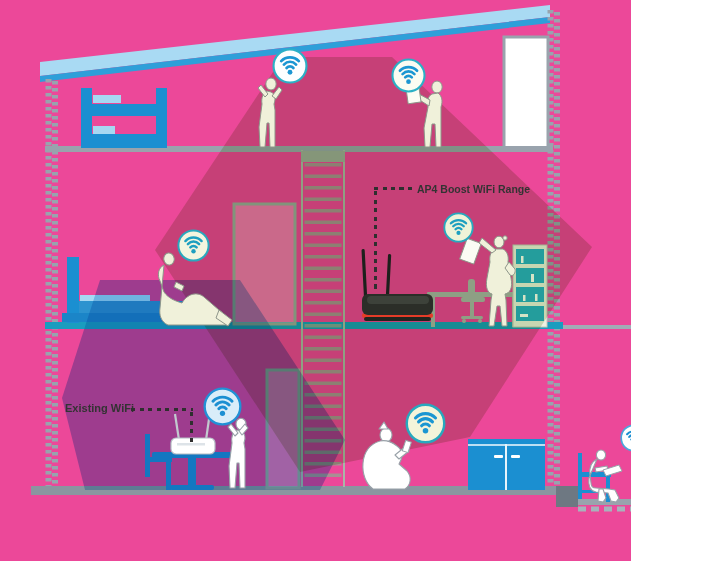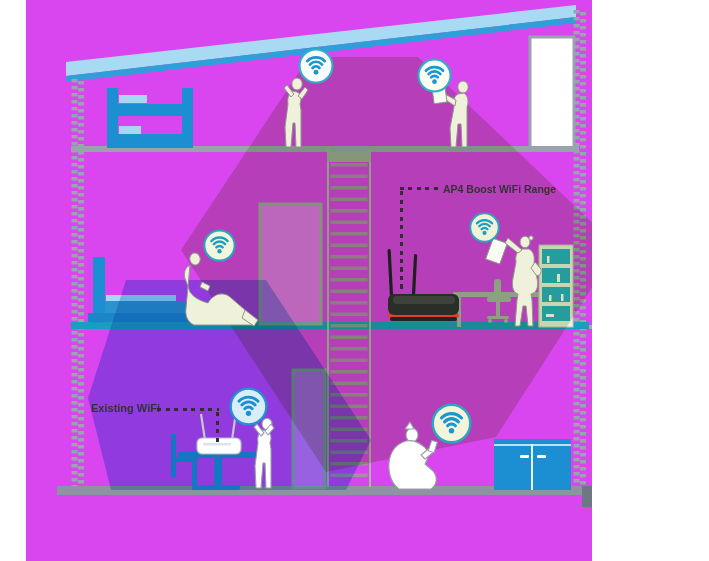--- a/index.html
+++ b/index.html
@@ -1,17 +1,17 @@
 <!DOCTYPE html>
 <html style="--c-roof-light: #a9daf3; --c-roof-edge: #2e9fd9; --c-wall-dash: #98a4ae; --c-floor-gray: #99a3ad; --c-floor-teal: #1a9dbf; --c-ground: #8b95a0; --c-zone-green: #d6e3c6; --c-zone-blue: #abd4ec; --c-furniture-blue: #1b8fd1; --c-furniture-light-blue: #a6d8f2; --c-shelf-teal: #2bb0c9; --c-desk-gray: #a9b3aa; --c-router-black: #2b2e28; --c-router-red: #e63c28; --c-door-stroke: #9aa69e; --c-ladder-rung: #97a292; --c-ladder-rail: #aab4a8; --c-person-cream: #f0f1da; --c-person-cream-outline: #8e968a; --c-person-white: #ffffff; --c-person-white-outline: #98a1a8; --c-label-text: #333333; --c-pointer-dash: #2f2f2f; --c-patio-block: #6e7882;"><head>
 <meta charset="utf-8">
 <style>
   html,body{margin:0;padding:0;background:#fff;}
-  .scene{position:relative;width:566px;height:561px;background:#d946ef;overflow:hidden;
-         font-family:"Liberation Sans",sans-serif;margin-left:26px;}
+  .scene{position:relative;width:631px;height:561px;background:#ec4899;overflow:hidden;
+         font-family:"Liberation Sans",sans-serif;}
   .scene svg.main{position:absolute;left:0;top:0;}
   .zones polygon{mix-blend-mode:multiply;}
   .label{position:absolute;font-weight:bold;color:var(--c-label-text);white-space:nowrap;}
   .label-ap4{left:417px;top:183px;font-size:10.5px;}
   .label-existing{left:65px;top:402px;font-size:11px;}
   .dash-h{position:absolute;height:3px;
     background:repeating-linear-gradient(90deg,var(--c-pointer-dash) 0 4px,transparent 4px 8.5px);}
   .dash-v{position:absolute;width:3px;
     background:repeating-linear-gradient(180deg,var(--c-pointer-dash) 0 4px,transparent 4px 8.5px);}
   .ap4-dash-h{left:374px;top:187px;width:41px;}

